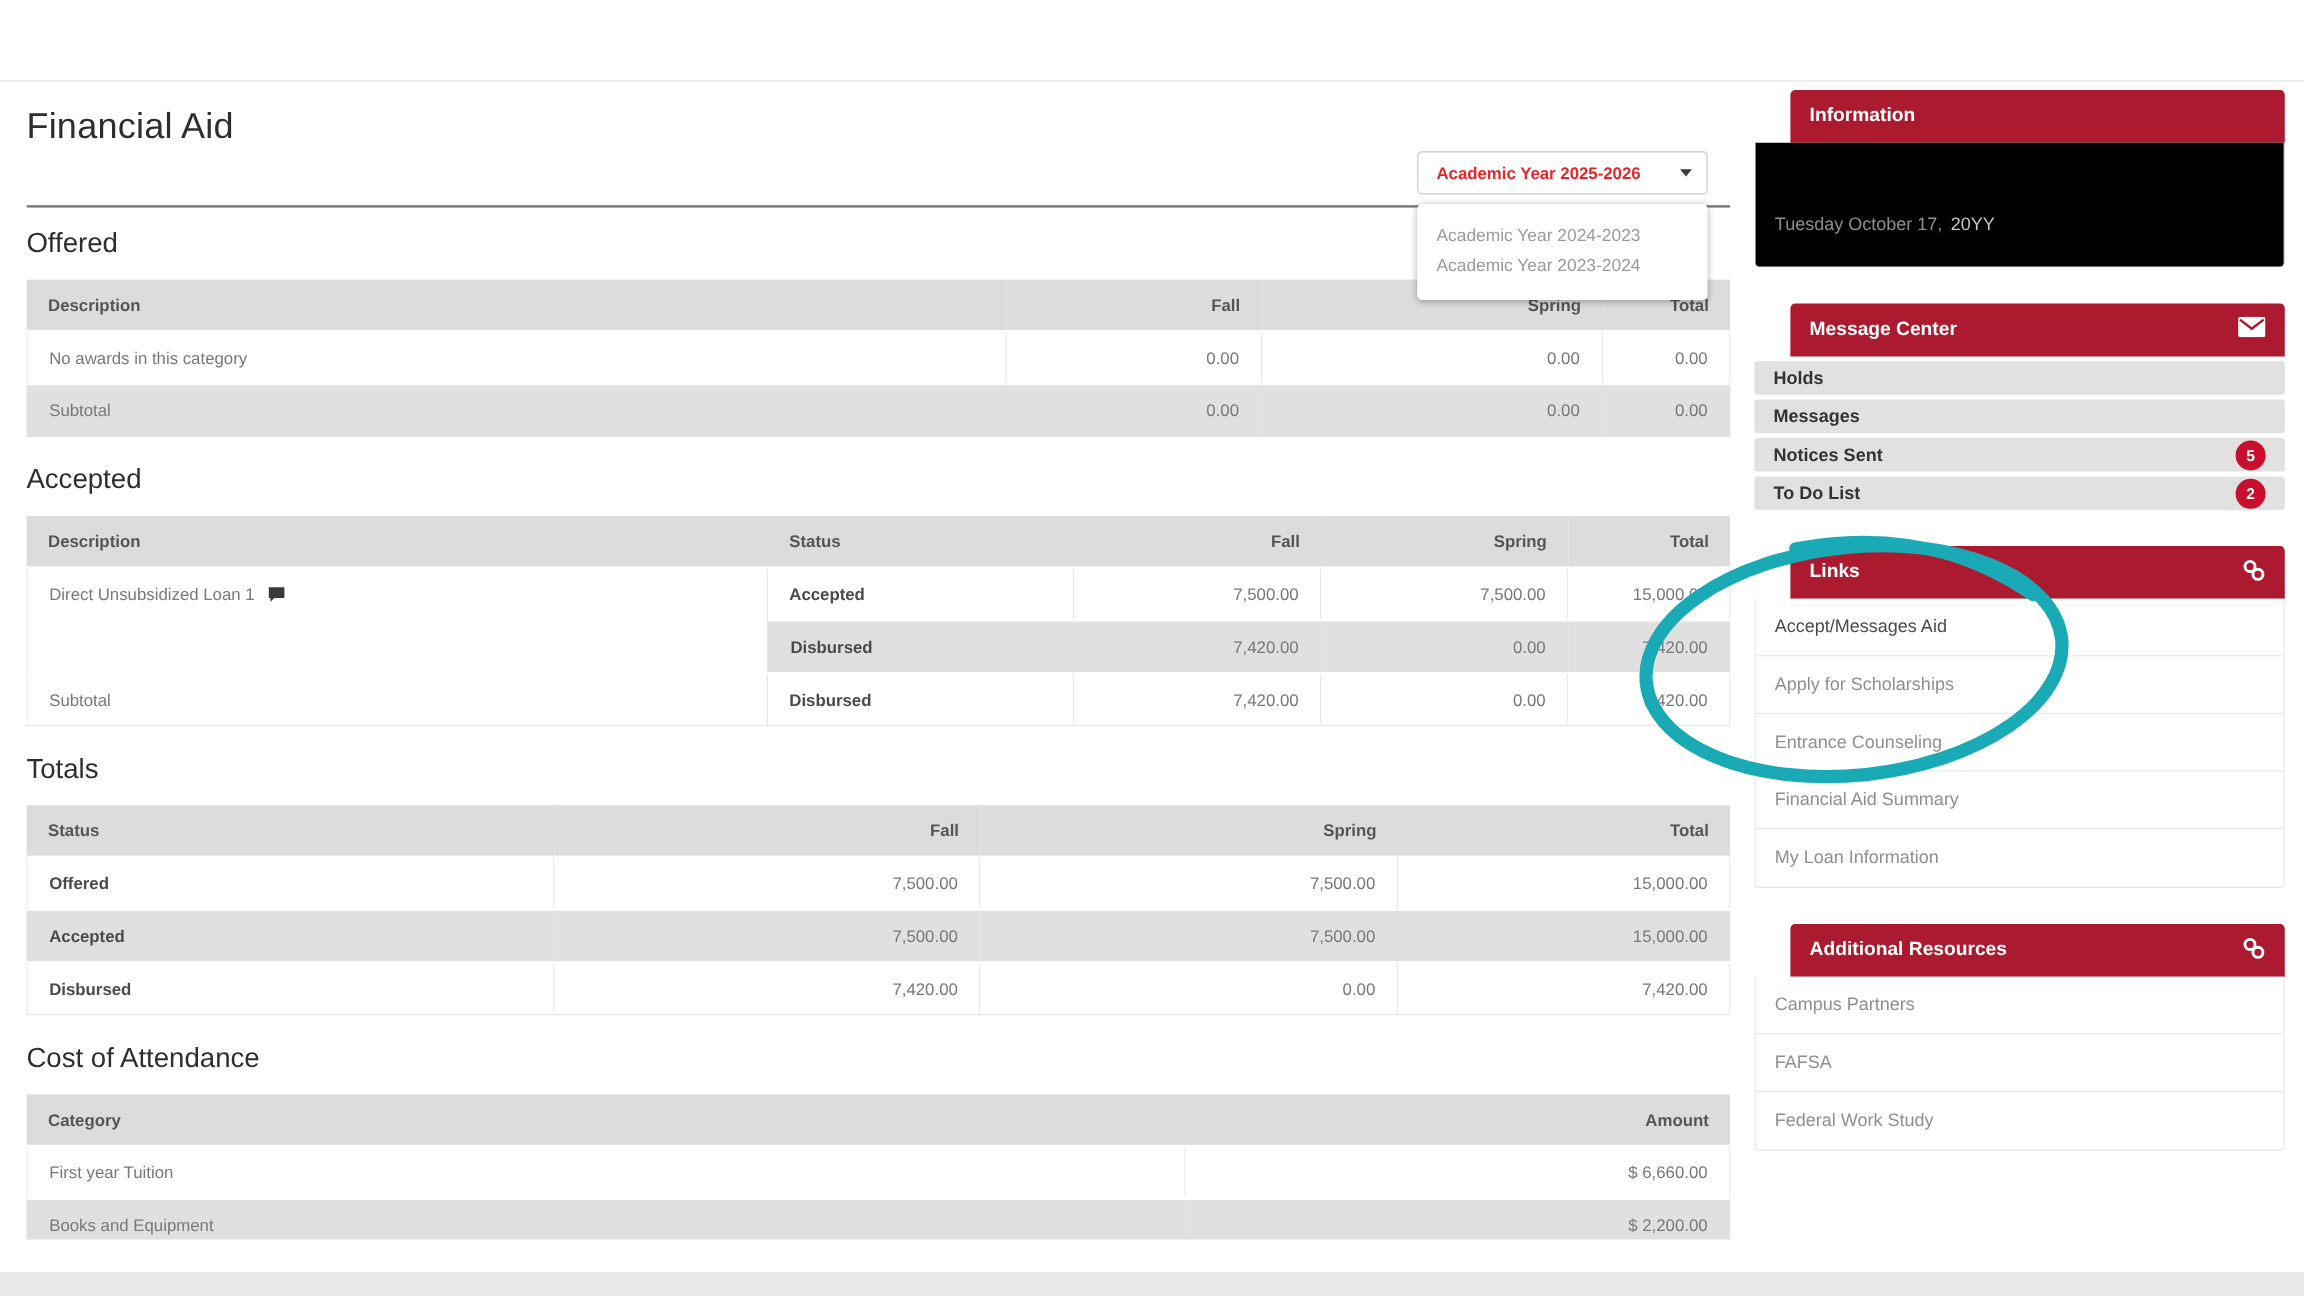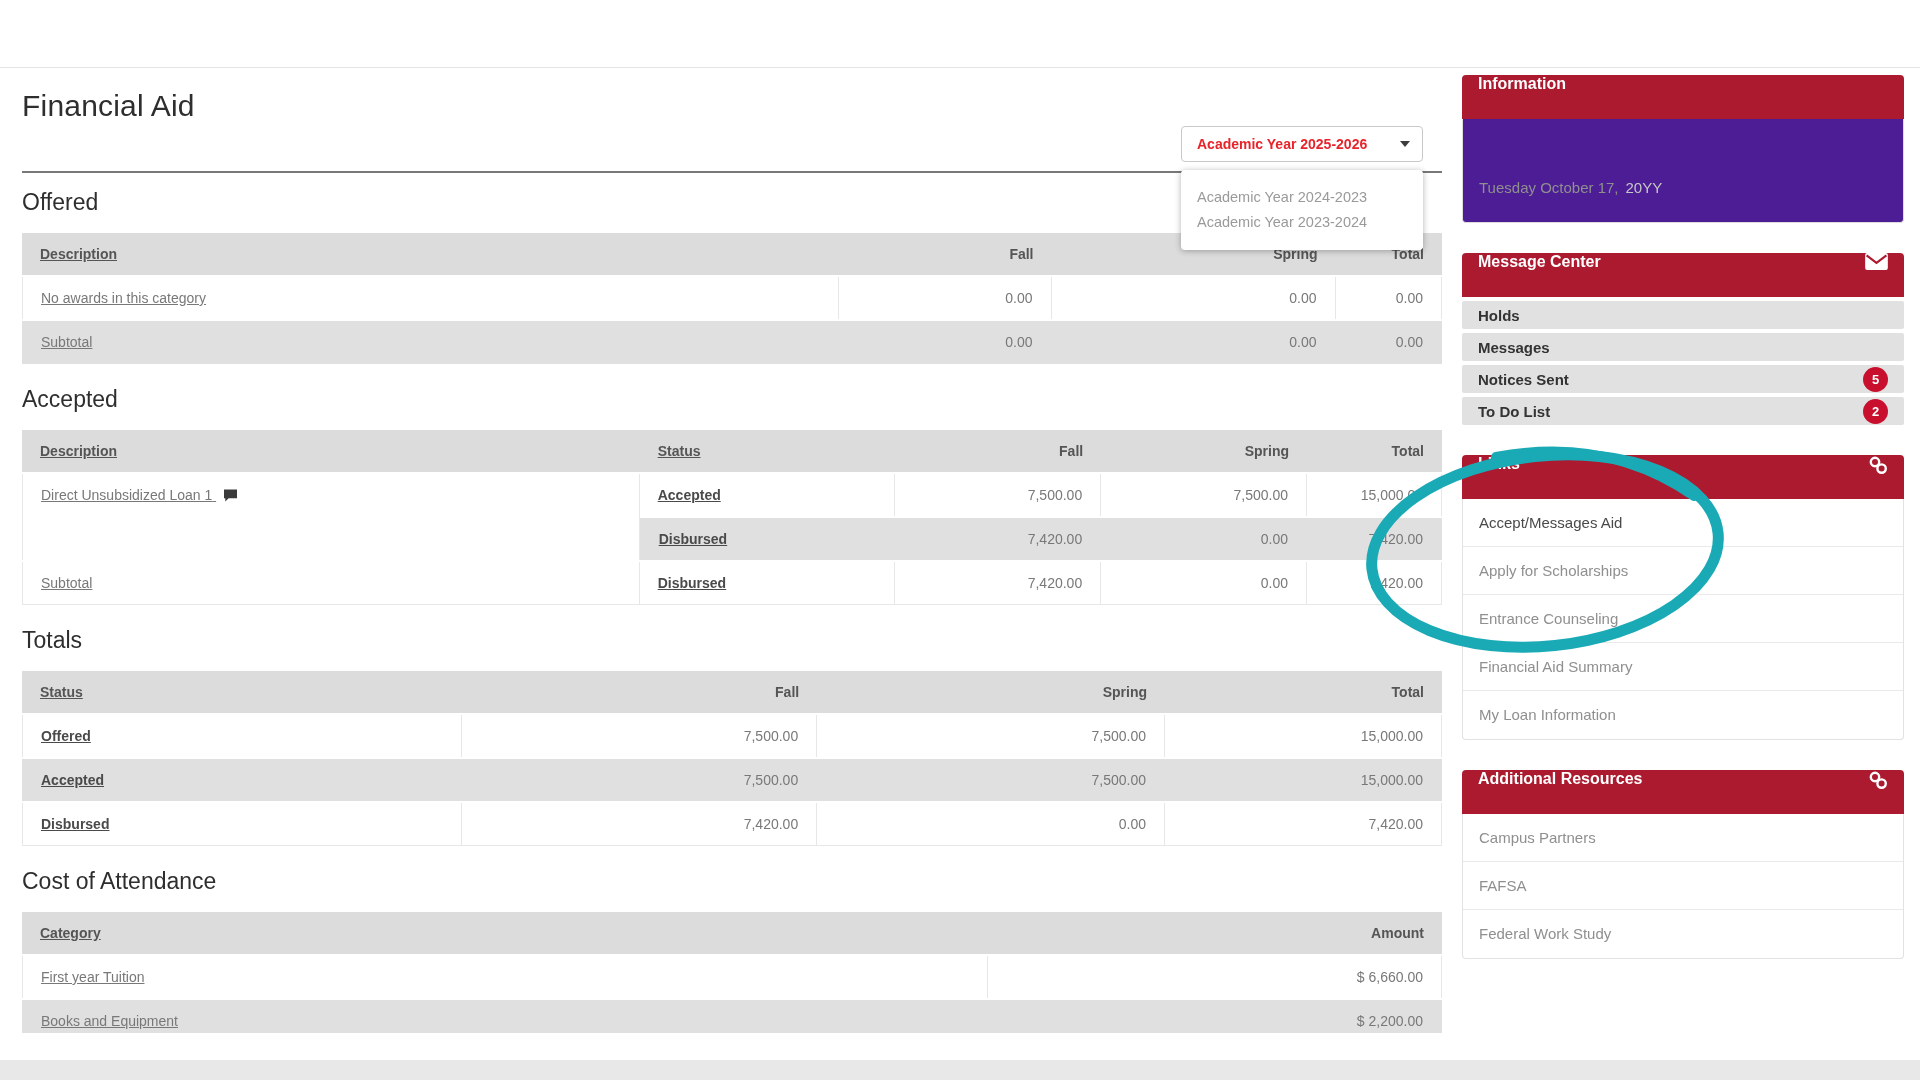--- a/index.html
+++ b/index.html
@@ -33,42 +33,42 @@
     box-shadow:0 1px 6px rgba(0,0,0,.3); padding:15px 0; z-index:30;
   }
   .year-opt { padding:2px 16px; font-size:14.5px; color:#9a9a9a; line-height:1.45; cursor:pointer; white-space:nowrap; }
 
   
   table.tbl { width:100%; border-collapse:separate; border-spacing:0 2px; font-size:14px; color:#787878; table-layout:fixed; }
   .tbl th {
     background:#dcdcdc; color:#555; font-weight:700; font-size:14px;
     padding:13px 18px; text-align:right;
   }
-  .tbl th.l, .tbl td.l { text-align:left;text-decoration:underline; }
+  .tbl th.l, .tbl td.l { text-align:left; }
   .tbl td {
     background:#fff; padding:13px 18px; text-align:right;
     border-right:1px solid #e7e7e7; vertical-align:top;
   }
   .tbl td:first-child { border-left:1px solid #e7e7e7;margin-left:16px; }
   .tbl tr:last-child td { border-bottom:1px solid #e7e7e7; }
   .tbl tr.shade td { background:#e0e0e0; border-color:#e0e0e0; }
   .tbl td.bold { font-weight:700; color:#4a4a4a; }
   .comment-icon { display:inline-block; vertical-align:-2px; margin-left:7px; }
 
   
   aside { position:absolute; left:1462px; top:75px; width:442px; }
   .panel { margin-bottom:30px; }
   .panel-hd {
     height:44px; background:#ac1a2f; border-radius:4px 4px 0 0; color:#fff;
-    font-size:16px; font-weight:700; display:flex; 
-    justify-content:space-between; padding:0 16px;
+    font-size:16px; font-weight:700; display:flex; align-items:center;
+    justify-content:space-between; padding:0 16px;margin-left:30px;
   }
   .info-body {
     border:1px solid #ddd; border-top:none; border-radius:0 0 4px 4px;
-    height:104px; padding:60px 16px 0; font-size:15px; color:#8f8f8f; background:#4c1d95;
+    height:104px; padding:60px 16px 0; font-size:15px; color:#8f8f8f; background:#000000;
   }
   .date-year { color:#c6c6c6; margin-left:7px; }
   .mc-item {
     height:28px; background:#e1e1e1; margin-top:4px; border-radius:2px;
     display:flex; align-items:center; justify-content:space-between;
     padding:0 16px; font-size:15px; font-weight:700; color:#333; cursor:pointer;
   }
   .badge {
     min-width:25px; height:25px; border-radius:50%; background:#c8102e; color:#fff;
     font-size:13px; font-weight:700; display:flex; align-items:center; justify-content:center;

